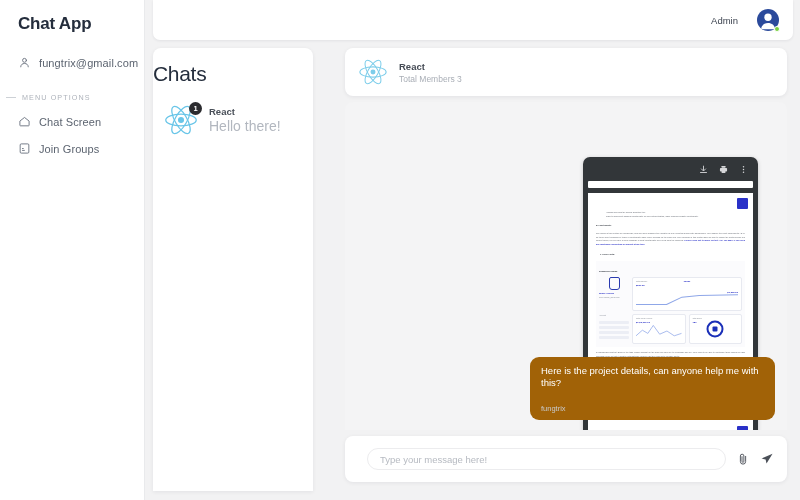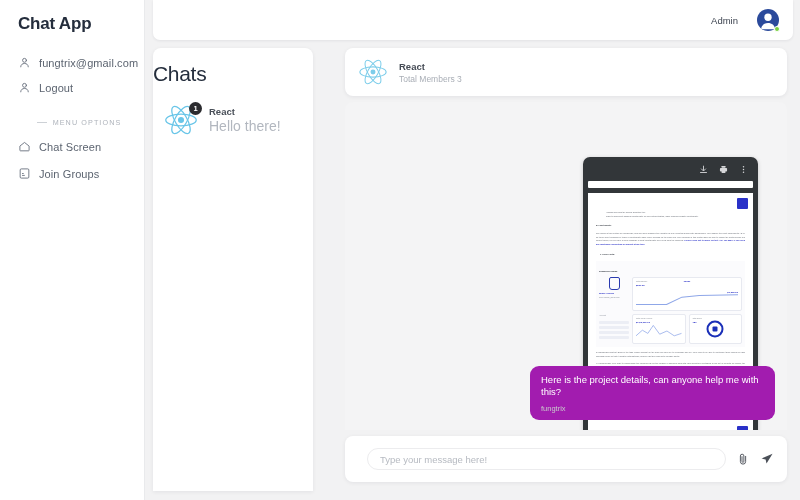--- a/index.html
+++ b/index.html
@@ -33,21 +33,21 @@
     padding: 6px 0 6px 18px;
     cursor: pointer;
   }
   .side-row .lbl {
     font-size: 11px; color: #5c6470; letter-spacing: 0.1px;
   }
   .ico { width: 13px; height: 13px; flex: 0 0 13px; display:block; color:#6b7280; }
   .ico svg { width: 13px; height: 13px; display: block; }
   .menu-head {
     display: flex; align-items: center; gap: 6px;
-    margin: 18px 0 6px 8px; padding-left: 6px; justify-content: center;
+    margin: 18px 0 6px 0; padding-left: 6px;
   }
   .menu-dash { width: 10px; height: 1px; background: #cdd1d6; }
   .menu-head .txt {
     font-size: 7.2px; color: #aeb3bb; letter-spacing: 1.1px;
   }
   .menu-list .side-row { padding: 7px 0 7px 18px; }
 
   
   .topbar {
     position: absolute; left: 153px; top: 0;
@@ -187,25 +187,25 @@
     border: 2.2px solid #1a2fb8; display: flex; align-items: center; justify-content: center;
   }
   .gauge i { width: 5px; height: 5px; background: #1a2fb8; display: block; border-radius: 1px;}
   .tiny-label { font-size: 1.9px; color: #8b919b; }
   .tiny-strong { font-size: 2.4px; font-weight: bold; color: #2a31c8; }
 
   
   .bubble {
     position: absolute; right: 12px; bottom: 10px;
     max-width: 245px;
-    background: #a21caf; color: #fff;
+    background: #a16207; color: #fff;
     border-radius: 9px; padding: 8px 11px 7px 11px;
   }
   .bubble .txt { font-size: 9.5px; line-height: 1.25; }
-  .bubble .sender { font-size: 7.5px; color: #c9cacc; margin-top: 6px; }
+  .bubble .sender { font-size: 7.5px; color: #c9cacc; margin-top: 15px; }
 
   .chat-footer {
     height: 46px; background: #fff;
     border-radius: 8px;
     box-shadow: 0 1px 4px rgba(20,20,40,.07);
     display: flex; align-items: center; gap: 10px;
     padding: 0 13px 0 22px;
   }
   .msg-input {
     flex: 1; height: 22px; border-radius: 11px;
@@ -227,29 +227,20 @@
 
     <div class="side-list">
       <div class="side-row">
         <span class="ico">
           <svg viewBox="0 0 24 24" fill="none" stroke="currentColor" stroke-width="1.7" stroke-linecap="round">
             <circle cx="12" cy="8" r="3.6"></circle>
               <path d="M5 20c0-3.9 3.1-6.2 7-6.2s7 2.3 7 6.2"></path>
           </svg>
         </span>
         <span class="lbl">fungtrix@gmail.com</span>
-      </div>
-      <div class="side-row">
-        <span class="ico">
-          <svg viewBox="0 0 24 24" fill="none" stroke="currentColor" stroke-width="1.7" stroke-linecap="round">
-            <circle cx="12" cy="8" r="3.6"></circle>
-              <path d="M5 20c0-3.9 3.1-6.2 7-6.2s7 2.3 7 6.2"></path>
-          </svg>
-        </span>
-        <span class="lbl">Logout</span>
       </div>
     </div>
 
     <div class="menu-head">
       <span class="menu-dash"></span>
       <span class="txt">MENU OPTIONS</span>
     </div>
 
     <div class="menu-list">
       <div class="side-row">

